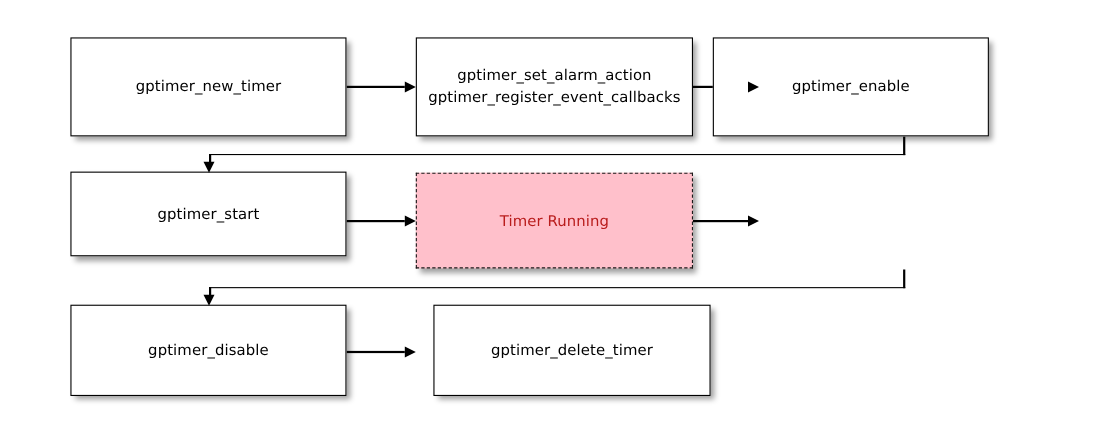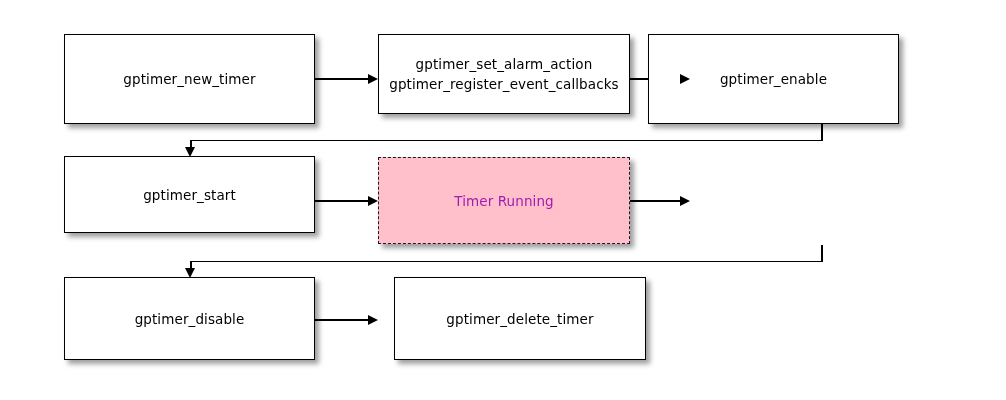--- a/index.html
+++ b/index.html
@@ -27,21 +27,21 @@
     font-size:13.5px;
     line-height:20px;
     letter-spacing:0.1px;
     z-index:3;
   }
   .node .line{display:block;white-space:nowrap;}
 
   .node.state{
     background:#ffc0cb;
     border:1.6px dashed #1a1a1a;
-    color:#a21caf;
+    color:#b91c1c;
   }
 
   
   .seg{
     position:absolute;
     background:#000000;
     z-index:2;
   }
   .seg.h{height:1.6px;}
   .seg.v{width:1.6px;}
@@ -65,21 +65,21 @@
 </style>
 </head>
 <body>
 
 <div id="stage">
 
   <div class="node" style="left:64px;top:34px;width:251px;height:90px;text-align:center;">
     <span class="line">gptimer_new_timer</span>
   </div>
 
-  <div class="node" style="left:378px;top:34px;width:252px;height:80px;">
+  <div class="node" style="left:378px;top:34px;width:252px;height:90px;">
     <span class="line">gptimer_set_alarm_action</span>
     <span class="line">gptimer_register_event_callbacks</span>
   </div>
 
   <div class="node" style="left:648px;top:34px;width:251px;height:90px;">
     <span class="line">gptimer_enable</span>
   </div>
 
   <div class="node" style="left:64px;top:156px;width:251px;height:77px;">
     <span class="line">gptimer_start</span>

